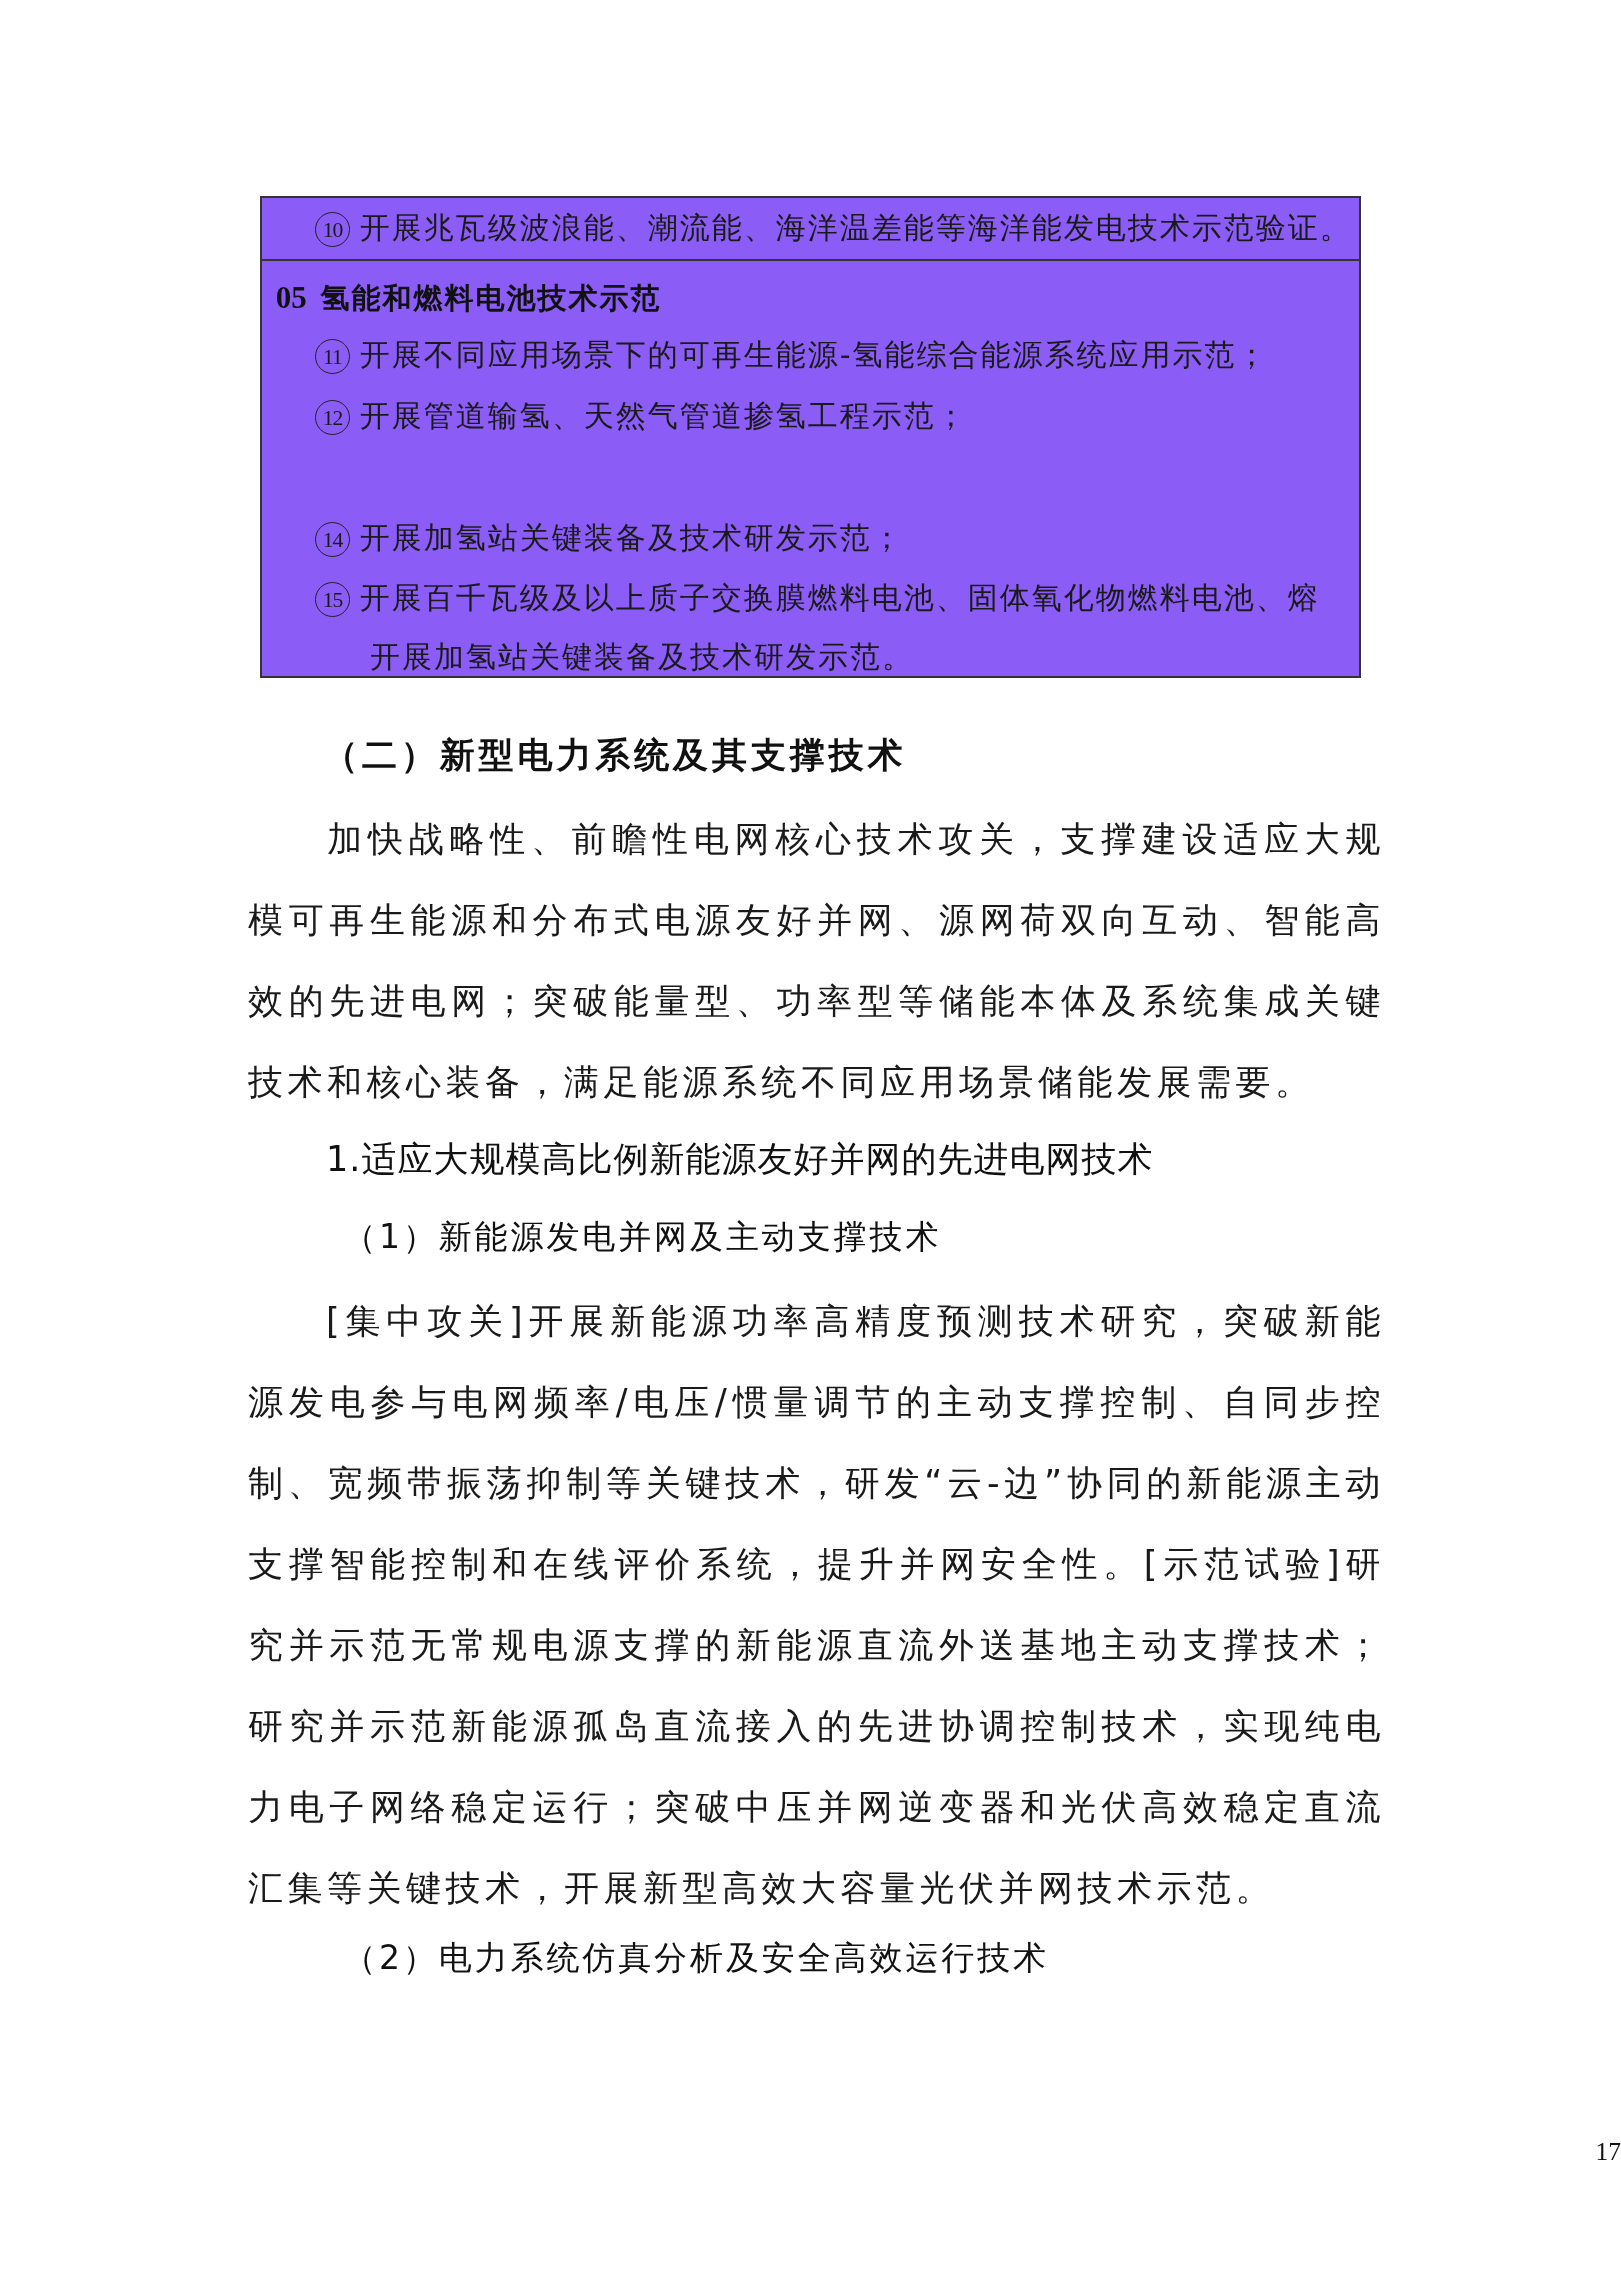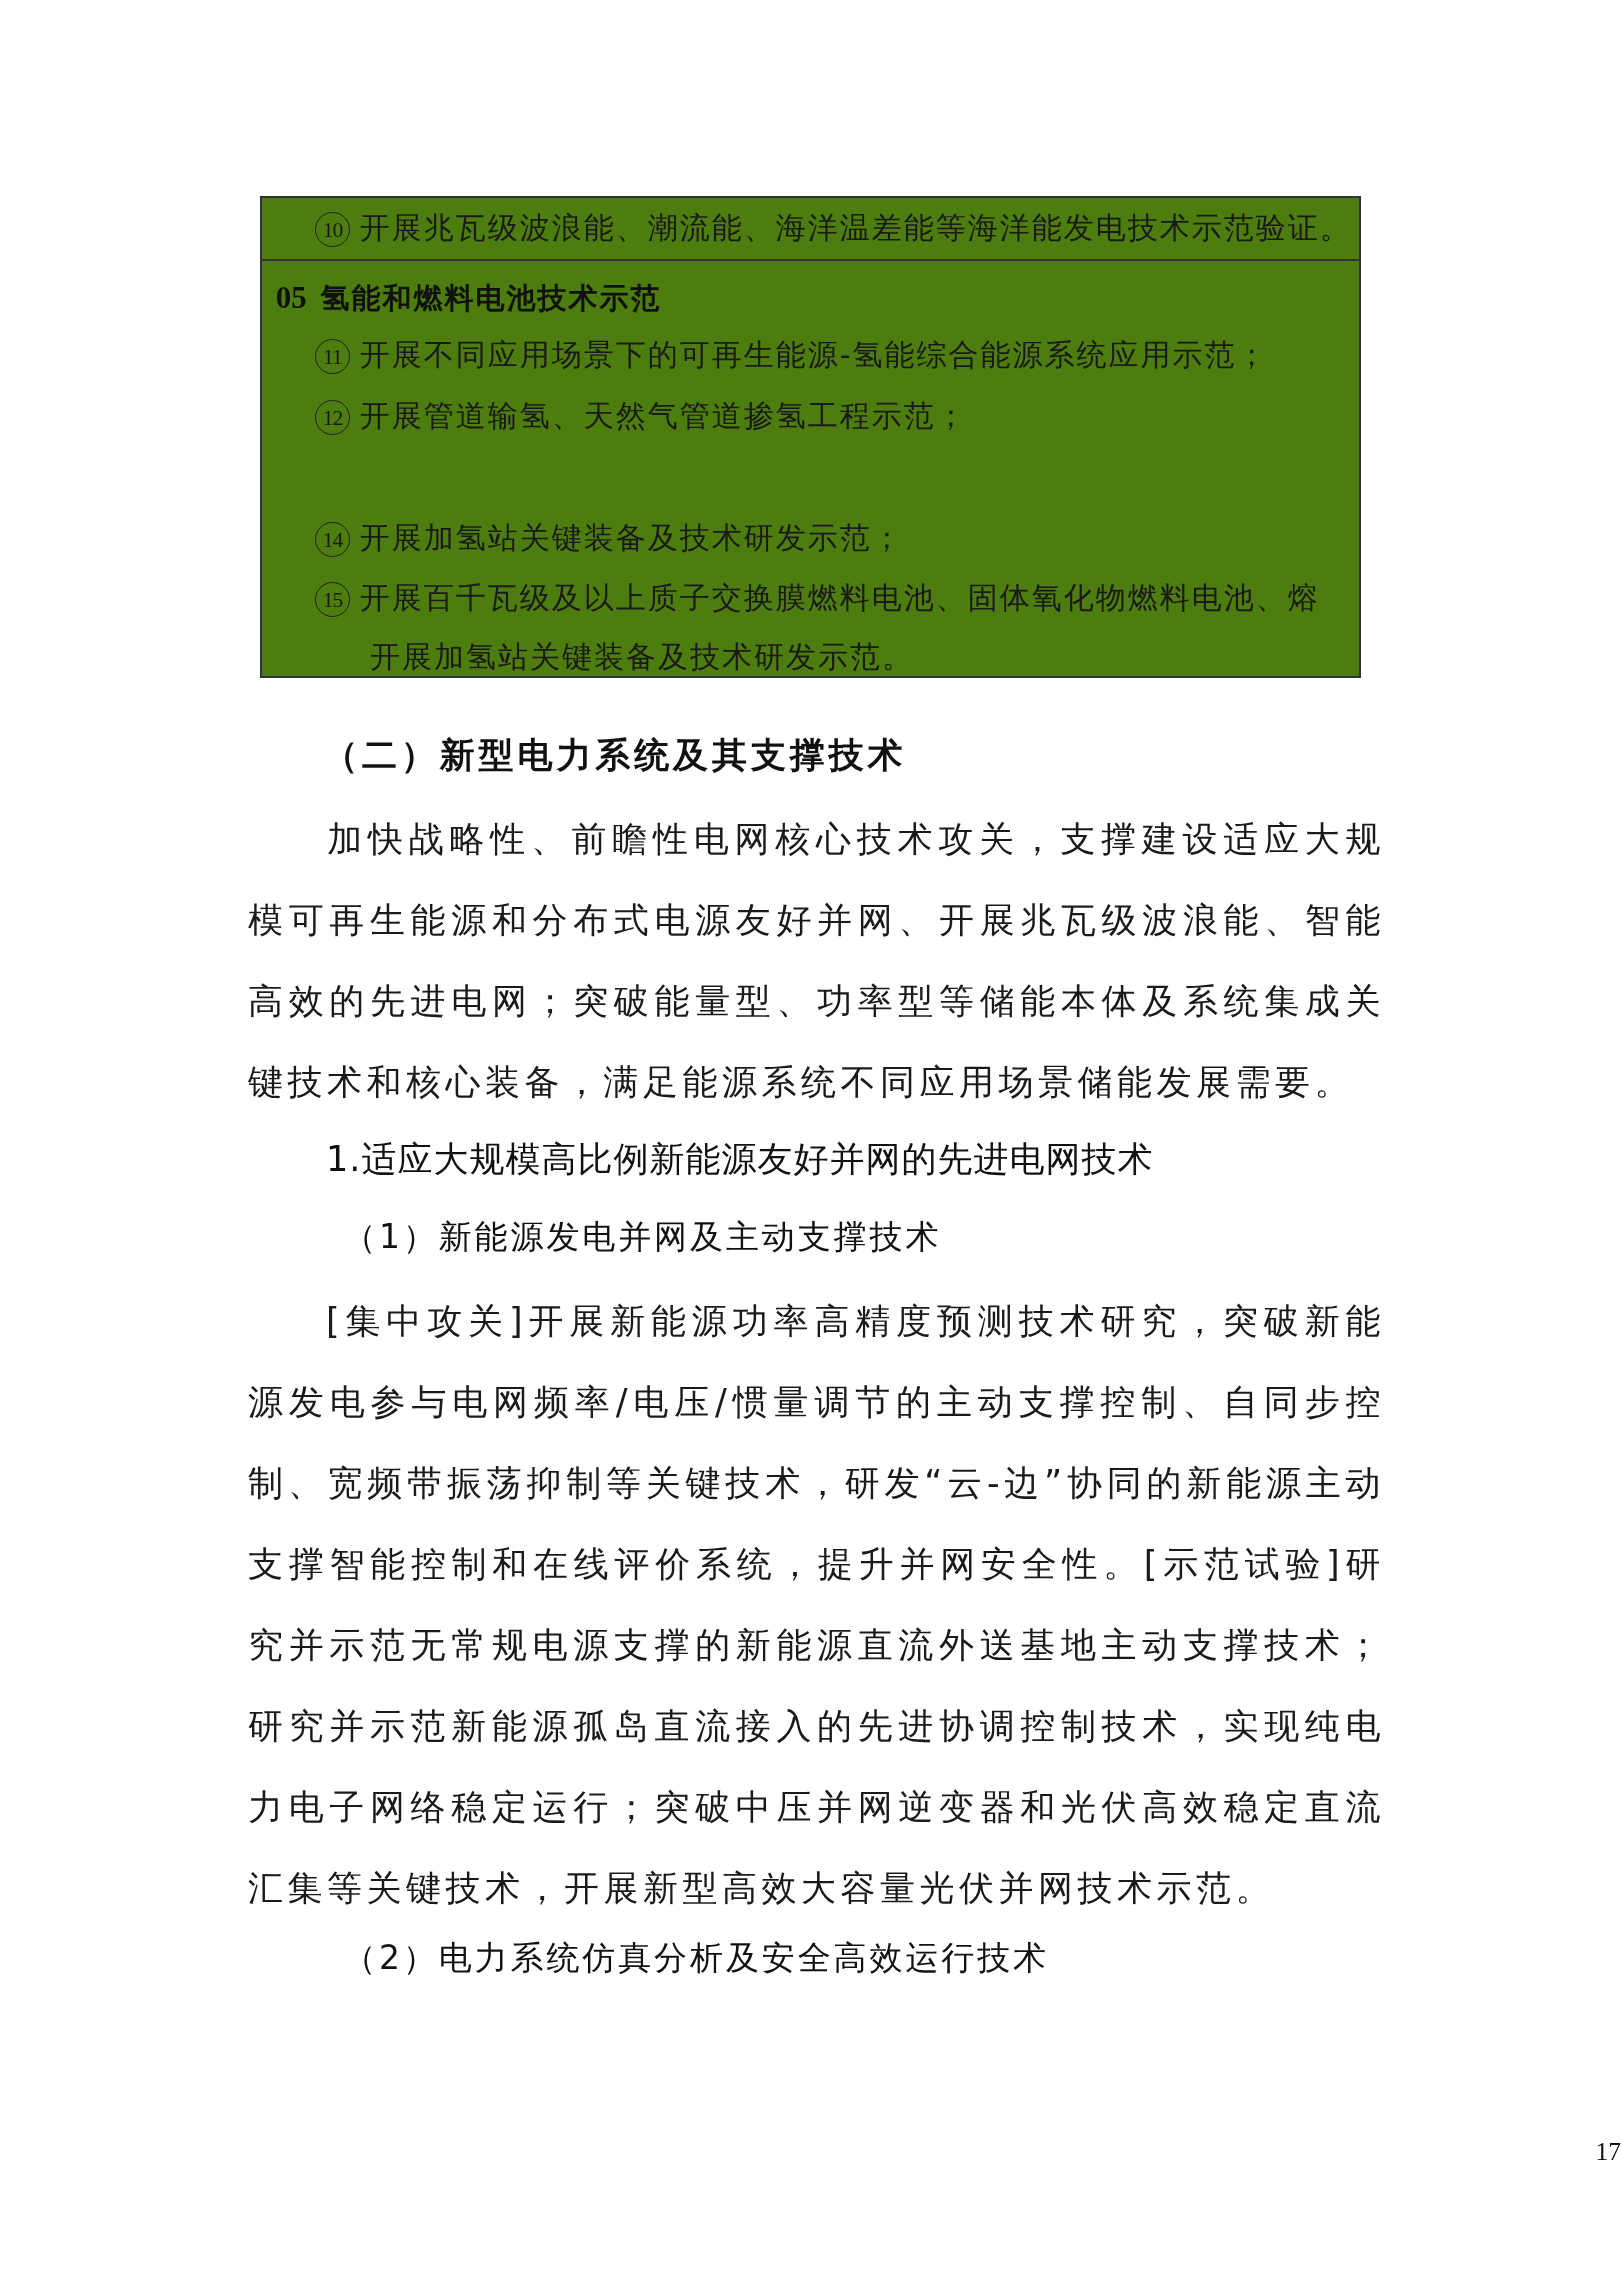--- a/index.html
+++ b/index.html
@@ -3,21 +3,21 @@
   <meta charset="utf-8">
   <style>
     html, body { margin: 0; padding: 0; background: #ffffff; }
     body {
       width: 1621px; height: 2293px; position: relative; overflow: hidden;
       font-family: "DejaVu Serif", "Liberation Serif", serif;
       color: #111111;
     }
     .box {
       position: absolute; left: 260px; top: 196px; width: 1101px; height: 482px;
-      background: #4d7c0f; border: 2px solid #333333; box-sizing: border-box;
+      background: #8b5cf6; border: 2px solid #333333; box-sizing: border-box;
     }
     .box-row-top {
       position: absolute; left: 0; top: 0; right: 0; height: 61px;
       border-bottom: 2px solid #333333;
     }
     .box-line {
       position: absolute; font-size: 30px; line-height: 39px; white-space: nowrap;
       letter-spacing: 2px; font-family: "DejaVu Sans", "Liberation Sans", sans-serif;
       font-weight: normal; color: #1a1a1a;
     }
@@ -78,21 +78,21 @@
     <span class="num">14</span><span>开展加氢站关键装备及技术研发示范；</span>
   </div>
   <div class="box-line" style="left:53px; top:380px;">
     <span class="num">15</span><span>开展百千瓦级及以上质子交换膜燃料电池、固体氧化物燃料电池、熔</span>
   </div>
   <div class="box-line" style="left:108px; top:439px;">开展加氢站关键装备及技术研发示范。</div>
 </div>
 
 <div class="h2">（二）新型电力系统及其支撑技术</div>
 
-<div class="para" style="top:799px;"><span class="indent"></span><span>加快战略性、前瞻性电网核心技术攻关，支撑建设适应大规模可再生能源和分布式电源友好并网、开展兆瓦级波浪能、智能高效的先进电网；突破能量型、功率型等储能本体及系统集成关键技术和核心装备，满足能源系统不同应用场景储能发展需要。</span></div>
+<div class="para" style="top:799px;"><span class="indent"></span><span>加快战略性、前瞻性电网核心技术攻关，支撑建设适应大规模可再生能源和分布式电源友好并网、源网荷双向互动、智能高效的先进电网；突破能量型、功率型等储能本体及系统集成关键技术和核心装备，满足能源系统不同应用场景储能发展需要。</span></div>
 
 <div class="h3">1.适应大规模高比例新能源友好并网的先进电网技术</div>
 
 <div class="h4" style="top:1212px;text-align:center;">（1）新能源发电并网及主动支撑技术</div>
 
 <div class="para" style="top:1281px;"><span class="indent"></span><span>[集中攻关]开展新能源功率高精度预测技术研究，突破新能源发电参与电网频率/电压/惯量调节的主动支撑控制、自同步控制、宽频带振荡抑制等关键技术，研发“云-边”协同的新能源主动支撑智能控制和在线评价系统，提升并网安全性。[示范试验]研究并示范无常规电源支撑的新能源直流外送基地主动支撑技术；研究并示范新能源孤岛直流接入的先进协调控制技术，实现纯电力电子网络稳定运行；突破中压并网逆变器和光伏高效稳定直流汇集等关键技术，开展新型高效大容量光伏并网技术示范。</span></div>
 
 <div class="h4" style="top:1933px;">（2）电力系统仿真分析及安全高效运行技术</div>
 
 <div class="page-num">17</div>

